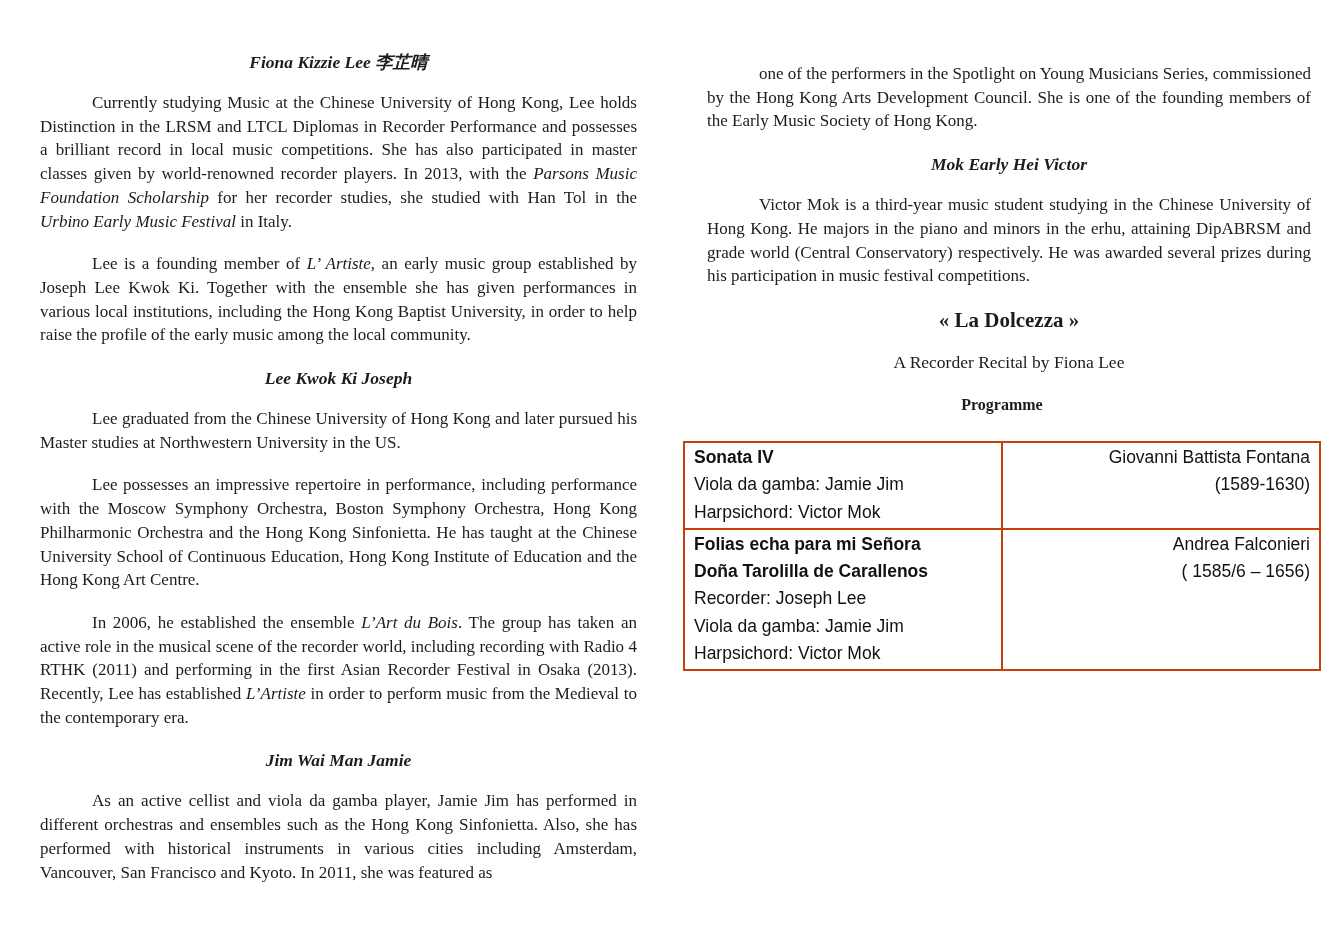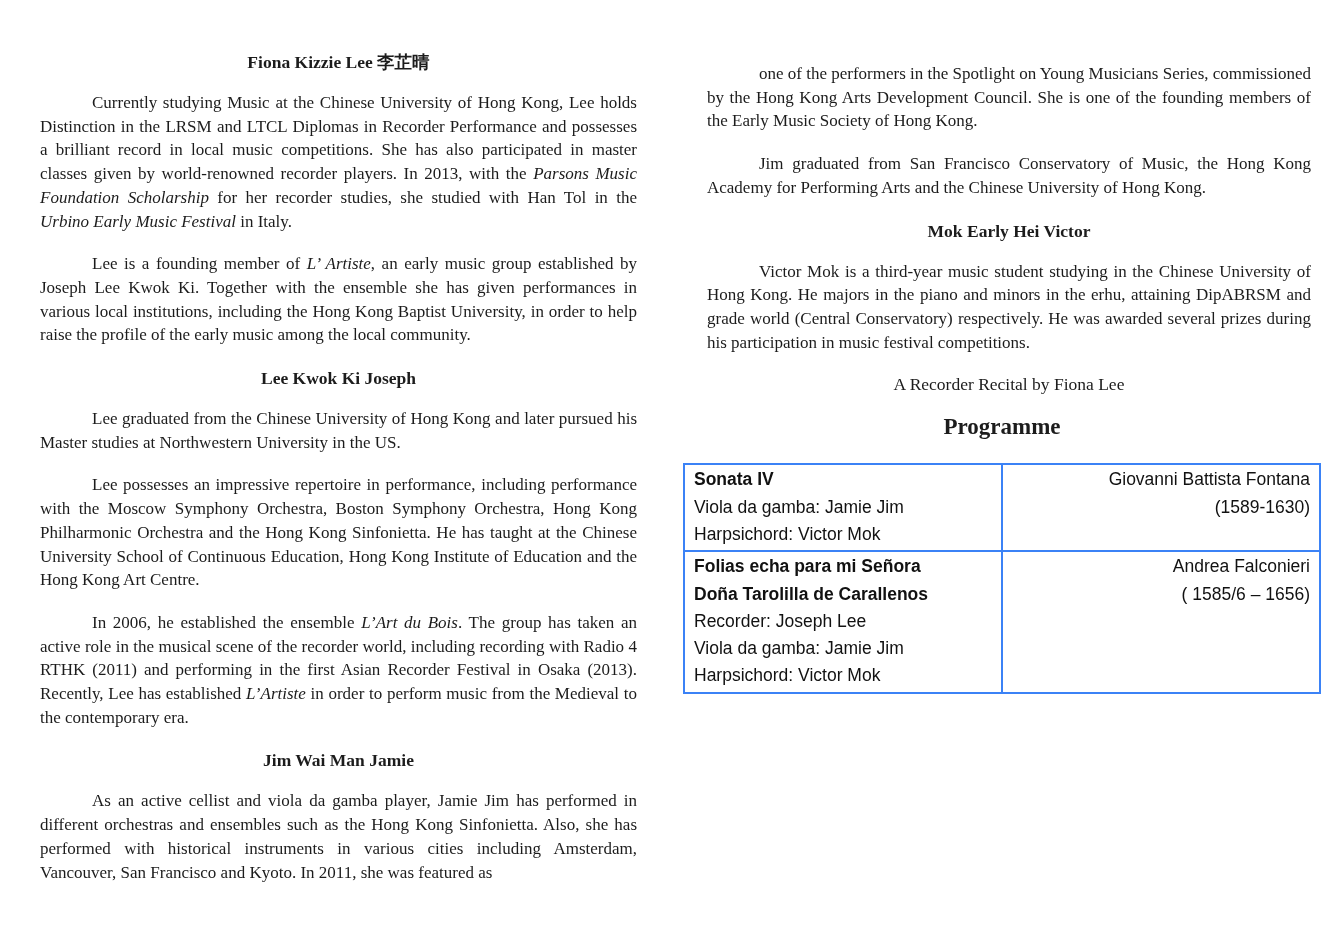--- a/index.html
+++ b/index.html
@@ -31,56 +31,57 @@
     margin-bottom: 19px;
   }
   .para em { font-style: italic; }
 
   .name-heading {
     font-size: 17.5px;
     line-height: 24px;
     font-weight: bold;
     text-align: center;
     margin: 19px 0 17px;
+    font-style: italic;
   }
   .col-left .name-heading:first-child { margin-top: 0; }
 
   .recital-title {
     font-size: 21px;
     line-height: 26px;
     font-weight: bold;
     text-align: center;
     margin-top: 18px;
     margin-bottom: 18px;
   }
   .recital-subtitle {
     font-size: 17.5px;
     line-height: 22px;
     font-weight: normal;
     text-align: center;
     margin-bottom: 18px;
   }
   .programme-heading {
-    font-size: 23px;
+    font-size: 16px;
     line-height: 28px;
     font-weight: bold;
     text-align: center;
     margin-bottom: 22px;
   }
 
   .programme-table {
     width: 100%;
     border-collapse: collapse;
     table-layout: fixed;
     font-family: "Liberation Sans", "DejaVu Sans", sans-serif;
     font-size: 17.5px;
     color: #111;
   }
   .programme-table td {
-    border: 2px solid #3b82f6;
+    border: 2px solid #c2410c;
     vertical-align: top;
     padding: 1px 9px 2px;
     line-height: 27.3px;
   }
   .programme-table td.cell-piece { width: 50%; text-align: left; }
   .programme-table td.cell-composer { text-align: right; margin-left: 44px; }
   .programme-table .b { font-weight: bold; }
 </style>
 </head>
 <body>
@@ -94,23 +95,23 @@
     <h2 class="name-heading">Lee Kwok Ki Joseph</h2>
     <p class="para"><span>Lee graduated from the Chinese University of Hong Kong and later pursued his Master studies at Northwestern University in the US.</span></p>
     <p class="para"><span>Lee possesses an impressive repertoire in performance, including performance with the Moscow Symphony Orchestra, Boston Symphony Orchestra, Hong Kong Philharmonic Orchestra and the Hong Kong Sinfonietta. He has taught at the Chinese University School of Continuous Education, Hong Kong Institute of Education and the Hong Kong Art Centre.</span></p>
     <p class="para"><span>In 2006, he established the ensemble </span><em>L’Art du Bois</em><span>. The group has taken an active role in the musical scene of the recorder world, including recording with Radio 4 RTHK (2011) and performing in the first Asian Recorder Festival in Osaka (2013). Recently, Lee has established </span><em>L’Artiste</em><span> in order to perform music from the Medieval to the contemporary era.</span></p>
     <h2 class="name-heading">Jim Wai Man Jamie</h2>
     <p class="para"><span>As an active cellist and viola da gamba player, Jamie Jim has performed in different orchestras and ensembles such as the Hong Kong Sinfonietta. Also, she has performed with historical instruments in various cities including Amsterdam, Vancouver, San Francisco and Kyoto. In 2011, she was featured as</span></p>
   </div>
 
   <div class="col col-right">
     <p class="para"><span>one of the performers in the Spotlight on Young Musicians Series, commissioned by the Hong Kong Arts Development Council. She is one of the founding members of the Early Music Society of Hong Kong.</span></p>
-    <p class="para"><span>Jim graduated from San Francisco Conservatory of Music, the Hong Kong Academy for Performing Arts and the Chinese University of Hong Kong.</span></p>
     <h2 class="name-heading">Mok Early Hei Victor</h2>
     <p class="para"><span>Victor Mok is a third-year music student studying in the Chinese University of Hong Kong. He majors in the piano and minors in the erhu, attaining DipABRSM and grade world (Central Conservatory) respectively. He was awarded several prizes during his participation in music festival competitions.</span></p>
+    <h1 class="recital-title">« La Dolcezza »</h1>
     <h3 class="recital-subtitle">A Recorder Recital by Fiona Lee</h3>
     <h2 class="programme-heading">Programme</h2>
     <table class="programme-table">
       <tbody id="programme-rows">
           <tr>
             <td class="cell-piece">
               <div class="b">Sonata IV</div>
               <div>Viola da gamba: Jamie Jim</div>
               <div>Harpsichord: Victor Mok</div>
             </td>

